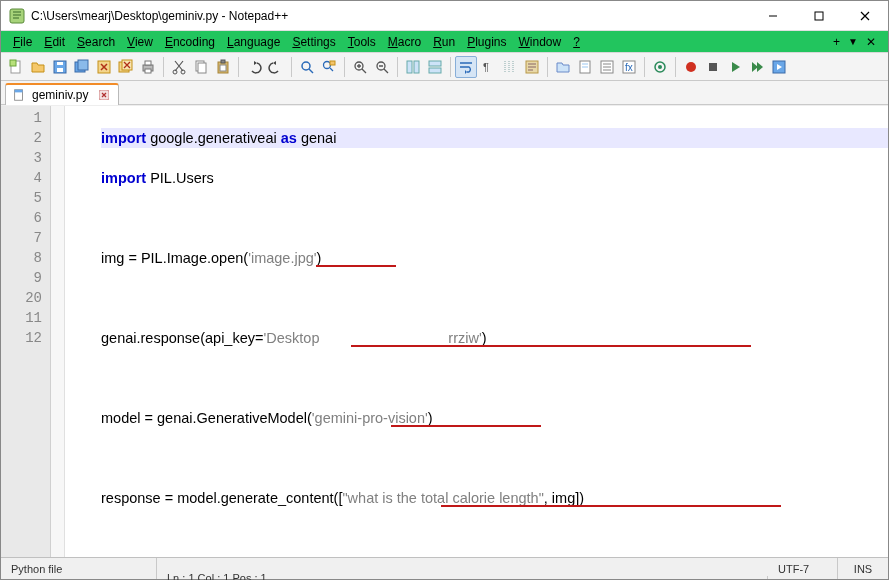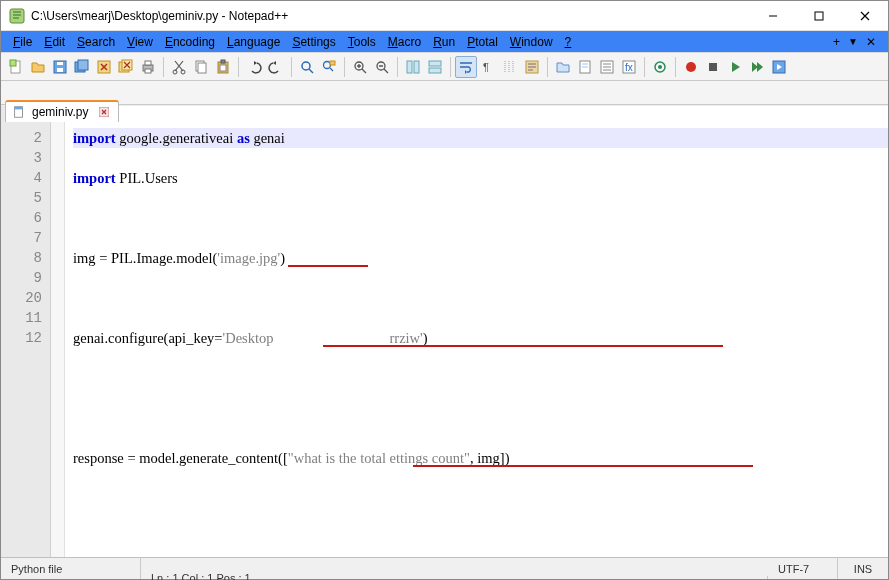--- a/index.html
+++ b/index.html
@@ -5,42 +5,42 @@
   * { box-sizing: border-box; margin: 0; padding: 0; }
   html, body { width: 889px; height: 580px; overflow: hidden; font-family: "Segoe UI", Tahoma, sans-serif; font-size: 12px; background: #f0f0f0; }
   .window { width: 889px; height: 580px; border: 1px solid #888; background: #ffffff; display: flex; flex-direction: column; }
   
   .titlebar { height: 30px; background: #ffffff; display: flex; align-items: center; padding: 0 0 0 8px; border-bottom: 1px solid #e0e0e0; }
   .titlebar .app-icon { width:16px; height:16px; margin-right:6px; }
   .titlebar .title-text { flex: 0 0 auto; font-size: 12px; color: #000; }
   .titlebar .spacer { flex: 1; }
   .winbtn { width: 46px; height: 30px; display:flex; align-items:center; justify-content:center; color:#000; }
   
-  .menubar { height: 22px; background:#3b82f6; display:flex; align-items:center; padding: 0 6px; border-bottom:1px solid #d8d8d8; font-size:12px; }
+  .menubar { height: 22px; background:#22c55e; display:flex; align-items:center; padding: 0 6px; border-bottom:1px solid #d8d8d8; font-size:12px; }
   .menubar .mitem { padding: 2px 6px; cursor: default; }
   .menubar .mitem span.ul { text-decoration: underline; }
   .menubar .right { margin-left:auto; display:flex; align-items:center; gap:8px; padding-right:6px;}
   .menubar .right .tri { font-size:10px; }
   
   .toolbar { height: 28px; background:#f4f4f4; border-bottom:1px solid #c9c9c9; display:flex; align-items:center; padding:0 4px; gap:0; }
   .tb-btn { width:22px; height:22px; display:flex; align-items:center; justify-content:center; border:1px solid transparent; border-radius:2px; }
   .tb-sep { width:1px; height:20px; background:#c9c9c9; margin:0 4px; }
   .tb-btn svg { width:16px; height:16px; }
   .tb-btn.pressed { background:#d6e5f5; border-color:#88aed8; }
   
   .tabbar { height: 24px; background:#f4f4f4; border-bottom:1px solid #c9c9c9; display:flex; align-items:flex-end; padding:0 4px; }
-  .tab { height:22px; background:#fdfdfd; border:1px solid #b9b9b9; border-bottom:none; border-radius:3px 3px 0 0; display:flex; align-items:center; padding:0 8px 0 6px; gap:6px; font-size:12px; position:relative; top:18px; background:linear-gradient(#fff,#f2f2f2); }
+  .tab { height:22px; background:#fdfdfd; border:1px solid #b9b9b9; border-bottom:none; border-radius:3px 3px 0 0; display:flex; align-items:center; padding:0 8px 0 6px; gap:6px; font-size:12px; position:relative; top:1px; background:linear-gradient(#fff,#f2f2f2); }
   .tab.active { border-top:2px solid #f28c28; background:#fff; }
   .tab .file-icon { width:14px; height:14px; }
   .tab .tab-close { width:12px; height:12px; display:flex; align-items:center; justify-content:center; color:#b00; margin-left:4px; }
   
   .editor-wrap { flex:1; display:flex; background:#fff; overflow:hidden; border-top:1px solid #eee;}
   .gutter { width:50px; background:#e9e9e9; border-right:1px solid #d0d0d0; font-family:"Consolas","Courier New",monospace; font-size:14px; color:#888; text-align:right; padding:2px 8px 0 0; line-height:20px; }
   .fold { width:14px; background:#f7f7f7; border-right:1px solid #e0e0e0; }
-  .code { flex:1; font-family:Liberation Serif, serif; font-size:14.5px; line-height:20px; padding:2px 0 0 8px; white-space:pre; color:#000; overflow:auto; position:relative; }
+  .code { flex:1; font-family:Liberation Sans, sans-serif; font-size:14.5px; line-height:20px; padding:2px 0 0 8px; white-space:pre; color:#000; overflow:auto; position:relative;margin-left:28px; }
   .code .line { height:20px; position:relative; }
   .code .line.hl { background:#e8e8ff; }
   .kw { color:#0000d0; font-weight:bold; }
   .fn { color:#000; }
   .str, .strq { color:#808080; }
   .op { color:#000; }
   .redline { position:absolute; height:2px; background:#c01818; bottom:1px; }
   
   .statusbar { height:22px; background:#f0f0f0; border-top:1px solid #c0c0c0; display:flex; align-items:stretch; font-size:11px; color:#333; }
   .statusbar .cell { border-right:1px solid #c9c9c9; padding:0 10px; display:flex; align-items:center; }
@@ -79,21 +79,21 @@
     <div class="mitem"><span class="ul">F</span><span>ile</span></div>
     <div class="mitem"><span class="ul">E</span><span>dit</span></div>
     <div class="mitem"><span class="ul">S</span><span>earch</span></div>
     <div class="mitem"><span class="ul">V</span><span>iew</span></div>
     <div class="mitem"><span class="ul">E</span><span>ncoding</span></div>
     <div class="mitem"><span class="ul">L</span><span>anguage</span></div>
     <div class="mitem"><span class="ul">S</span><span>ettings</span></div>
     <div class="mitem"><span class="ul">T</span><span>ools</span></div>
     <div class="mitem"><span class="ul">M</span><span>acro</span></div>
     <div class="mitem"><span class="ul">R</span><span>un</span></div>
-    <div class="mitem"><span class="ul">P</span><span>total</span></div>
+    <div class="mitem"><span class="ul">P</span><span>lugins</span></div>
     <div class="mitem"><span class="ul">W</span><span>indow</span></div>
     <div class="mitem"><span class="ul">?</span></div>
     <div class="right">
       <span>+</span>
       <span class="tri">▼</span>
       <span>✕</span>
     </div>
   </div>
 
   <div class="toolbar">
@@ -329,31 +329,32 @@
         <div>9</div>
         <div>20</div>
         <div>11</div>
         <div>12</div>
     </div>
     <div class="fold"></div>
     <div class="code">
 <div class="line hl"><span class="kw">import</span><span> google.generativeai </span><span class="kw">as</span><span> genai</span></div>
 <div class="line"><span class="kw">import</span><span> PIL.Users</span></div>
 <div class="line"></div>
-<div class="line"><span>img </span><span class="op">=</span><span> PIL.Image.</span><span class="fn">model</span><span>(</span><span class="strq">'</span><span class="str">image.jpg</span><span class="strq">'</span><span>)</span><div class="redline" style="left:215px; width:80px;"></div></div>
-<div class="line"></div>
-<div class="line"><span>genai.configure</span><span>(</span><span>api_key</span><span class="op">=</span><span class="strq">'</span><span class="str">Desktop                                rrziw</span><span class="strq">'</span><span>)</span><div class="redline" style="left:250px; width:400px;"></div></div>
-<div class="line"></div>
-<div class="line"></div>
-<div class="line"><span>response </span><span class="op">=</span><span> model.generate_content</span><span>(</span><span>[</span><span class="strq">"</span><span class="str">what is the total ettings count</span><span class="strq">"</span><span>,</span><span> img</span><span>]</span><span>)</span><div class="redline" style="left:340px; width:340px;"></div></div>
+<div class="line"><span>img </span><span class="op">=</span><span> PIL.Image.</span><span class="fn">open</span><span>(</span><span class="strq">'</span><span class="str">image.jpg</span><span class="strq">'</span><span>)</span><div class="redline" style="left:215px; width:80px;"></div></div>
+<div class="line"></div>
+<div class="line"><span>genai.response</span><span>(</span><span>api_key</span><span class="op">=</span><span class="strq">'</span><span class="str">Desktop                                rrziw</span><span class="strq">'</span><span>)</span><div class="redline" style="left:250px; width:400px;"></div></div>
+<div class="line"></div>
+<div class="line"><span>model </span><span class="op">=</span><span> genai.GenerativeModel</span><span>(</span><span class="strq">'</span><span class="str">gemini-pro-vision</span><span class="strq">'</span><span>)</span><div class="redline" style="left:290px; width:150px;"></div></div>
+<div class="line"></div>
+<div class="line"><span>response </span><span class="op">=</span><span> model.generate_content</span><span>(</span><span>[</span><span class="strq">"</span><span class="str">what is the total calorie length</span><span class="strq">"</span><span>,</span><span> img</span><span>]</span><span>)</span><div class="redline" style="left:340px; width:340px;"></div></div>
 <div class="line"></div>
 
     </div>
   </div>
 
   <div class="statusbar">
-    <div class="cell" style="width:140px">Python file</div>
+    <div class="cell" style="width:156px">Python file</div>
     <div class="cell flex">Ln : 1    Col : 1    Pos : 1</div>
     <div class="cell" style="width:70px">UTF-7</div>
     <div class="cell" style="width:50px; border-right:none; justify-content:center">INS</div>
   </div>
 
 </div>
 
 </body></html>

